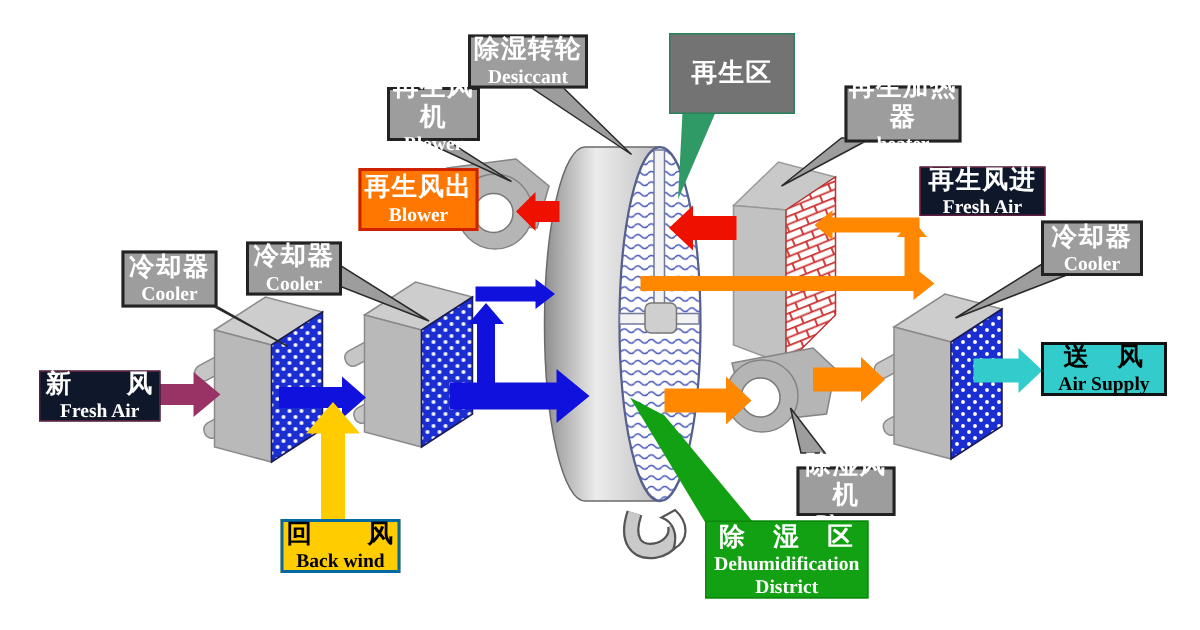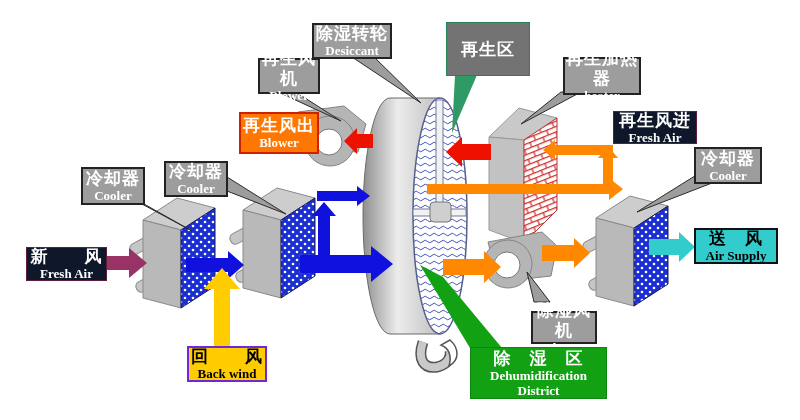--- a/index.html
+++ b/index.html
@@ -8,36 +8,36 @@
   .stage svg{position:absolute;left:0;top:0;z-index:1;}
   .lbl{position:absolute;box-sizing:border-box;z-index:3;display:flex;flex-direction:column;
        align-items:center;justify-content:center;text-align:center;line-height:1.18;}
   .cn{font-weight:bold;font-size:17px;letter-spacing:1px;font-family:"DejaVu Sans","Liberation Sans",sans-serif;}
   .en{font-weight:bold;font-size:13px;font-family:Liberation Serif, serif;white-space:pre-line;}
   .box-gray {background:#9d9d9d;border:2px solid #222;color:#fff;}
   .box-green-teal{background:#737373;border:1px solid #27835a;color:#fff;}
   .box-green{background:#12a112;border:1px solid #0c860c;color:#fff;}
   .box-magenta{background:#0f172a;border:1px solid #5e1f3f;color:#fff;}
   .box-orange{background:#ff7700;border:2px solid #cc2200;color:#fff;margin-left:48px;}
-  .box-yellow{background:#ffcc00;border:2px solid #6d28d9;color:#000;}
+  .box-yellow{background:#ffcc00;border:2px solid #0369a1;color:#000;}
   .box-cyan{background:#33cccc;border:2px solid #111;color:#000;}
   
   #lbl-desiccant   {left:312px;top:23px; width:80px; height:36px;}
   #lbl-regenblower {left:258px;top:58px; width:62px; height:36px;}
   #lbl-regenarea   {left:446px;top:22px; width:84px; height:54px;}
   #lbl-heater      {left:551px;top:57px; width:78px; height:38px;margin-left:12px;}
   #lbl-exhaust     {left:191px;top:112px;width:80px; height:42px;}
   #lbl-freshin     {left:613px;top:111px;width:84px; height:33px;}
   #lbl-coolerR     {left:694px;top:147px;width:68px; height:37px;}
   #lbl-coolerM     {left:164px;top:161px;width:64px; height:36px;}
   #lbl-coolerL     {left:81px; top:167px;width:64px; height:38px;}
   #lbl-freshair    {left:26px; top:247px;width:81px; height:34px;}
   #lbl-backwind    {left:187px;top:346px;width:80px; height:36px;}
   #lbl-dehumblower {left:531px;top:301px;width:66px; height:33px;margin-top:10px;}
-  #lbl-dehumarea   {left:470px;top:347px;width:137px;height:52px;}
+  #lbl-dehumarea   {left:470px;top:347px;width:109px;height:52px;}
   #lbl-airsupply   {left:694px;top:228px;width:84px; height:36px;}
 </style>
 </head>
 <body>
 
 <div class="stage">
 
 <svg width="800" height="420" viewBox="0 0 800 420">
   <defs>
     <pattern id="pWheel" width="9" height="7" patternUnits="userSpaceOnUse">

